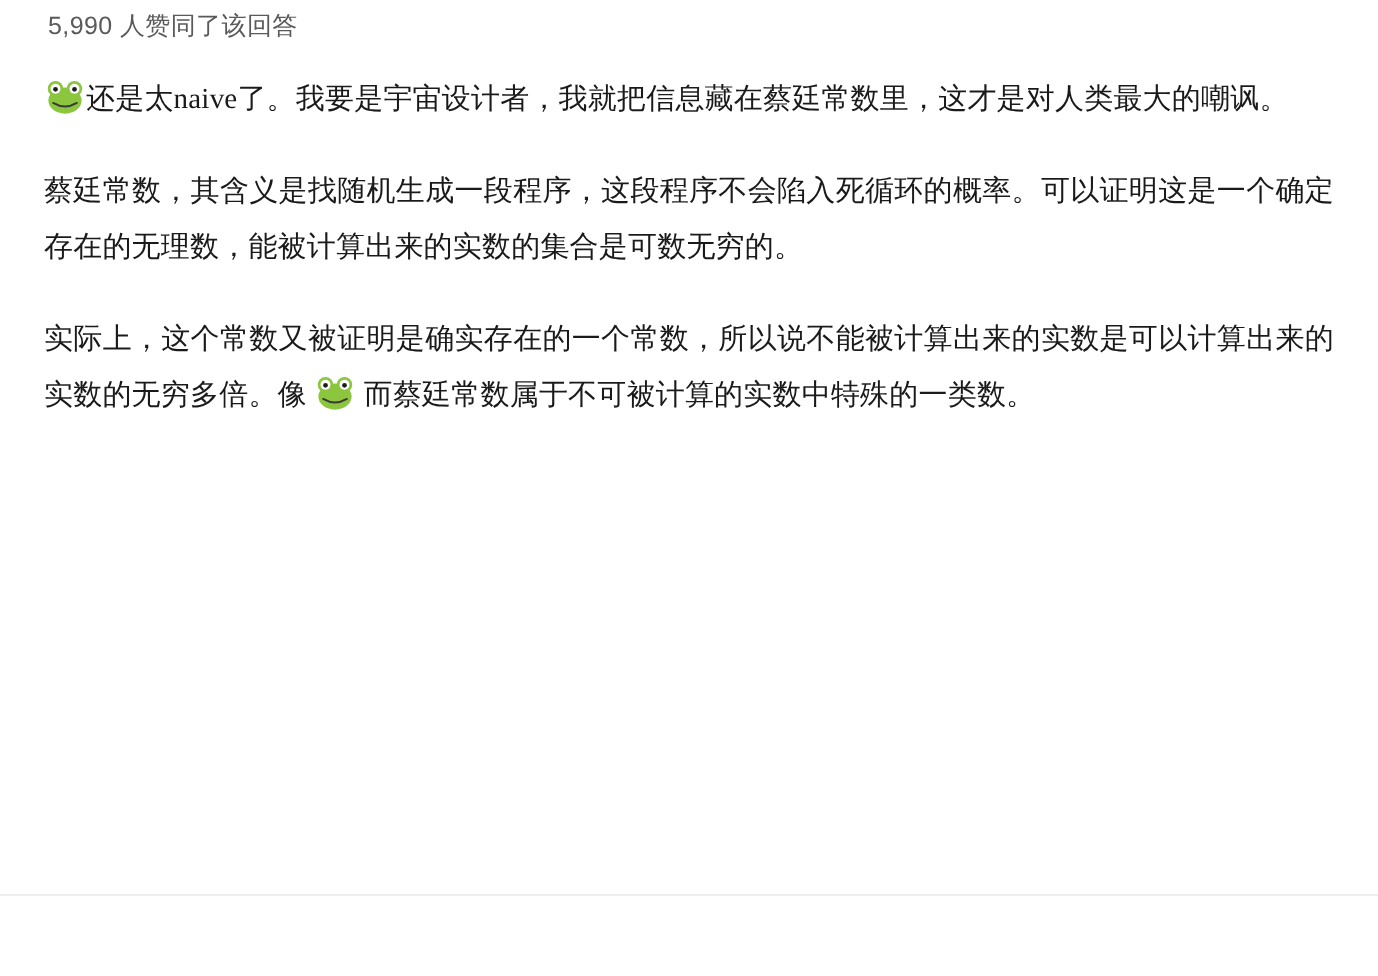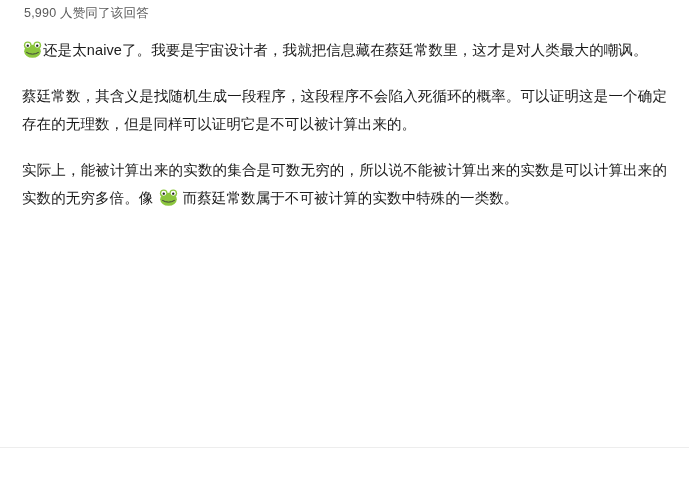--- a/index.html
+++ b/index.html
@@ -33,20 +33,21 @@
   .answer-body {
     font-size: 14.5px;
     line-height: 28px;
     color: #1a1a1a;
     letter-spacing: 0.1px;
   }
   .para {
     margin: 0 0 18px 0;
     text-align: justify;
     text-justify: inter-ideograph;
+    font-family: Liberation Serif, serif;
   }
   .para:last-child {
     margin-bottom: 0;
   }
   .emoji {
     display: inline-block;
     vertical-align: -4px;
     width: 19px;
     height: 19px;
     position: relative;
@@ -85,23 +86,23 @@
             <ellipse cx="16" cy="19" rx="14" ry="11" fill="#8cc63e"></ellipse>
             <circle cx="8" cy="9" r="6.5" fill="#8cc63e"></circle>
             <circle cx="24" cy="9" r="6.5" fill="#8cc63e"></circle>
             <circle cx="8" cy="9" r="4.2" fill="#ffffff"></circle>
             <circle cx="24" cy="9" r="4.2" fill="#ffffff"></circle>
             <circle cx="8" cy="9.5" r="2" fill="#1e1e1e"></circle>
             <circle cx="24" cy="9.5" r="2" fill="#1e1e1e"></circle>
             <path d="M6 21 Q16 27 26 21" stroke="#3a3a3a" stroke-width="1.6" fill="none" stroke-linecap="round"></path>
           </svg></span><span>还是太naive了。我要是宇宙设计者，我就把信息藏在蔡廷常数里，这才是对人类最大的嘲讽。</span></p>
 
-    <p class="para"><span>蔡廷常数，其含义是找随机生成一段程序，这段程序不会陷入死循环的概率。可以证明这是一个确定存在的无理数，但是同样可以证明它是不可以被计算出来的。</span></p>
+    <p class="para"><span>蔡廷常数，其含义是找随机生成一段程序，这段程序不会陷入死循环的概率。可以证明这是一个确定存在的无理数，能被计算出来的实数的集合是可数无穷的。</span></p>
 
-    <p class="para"><span>实际上，能被计算出来的实数的集合是可数无穷的，所以说不能被计算出来的实数是可以计算出来的实数的无穷多倍。像 </span><span class="emoji"><svg width="19" height="19" viewBox="0 0 32 32">
+    <p class="para"><span>实际上，这个常数又被证明是确实存在的一个常数，所以说不能被计算出来的实数是可以计算出来的实数的无穷多倍。像 </span><span class="emoji"><svg width="19" height="19" viewBox="0 0 32 32">
             <ellipse cx="16" cy="19" rx="14" ry="11" fill="#8cc63e"></ellipse>
             <circle cx="8" cy="9" r="6.5" fill="#8cc63e"></circle>
             <circle cx="24" cy="9" r="6.5" fill="#8cc63e"></circle>
             <circle cx="8" cy="9" r="4.2" fill="#ffffff"></circle>
             <circle cx="24" cy="9" r="4.2" fill="#ffffff"></circle>
             <circle cx="8" cy="9.5" r="2" fill="#1e1e1e"></circle>
             <circle cx="24" cy="9.5" r="2" fill="#1e1e1e"></circle>
             <path d="M6 21 Q16 27 26 21" stroke="#3a3a3a" stroke-width="1.6" fill="none" stroke-linecap="round"></path>
           </svg></span><span> 而蔡廷常数属于不可被计算的实数中特殊的一类数。</span></p>
 

